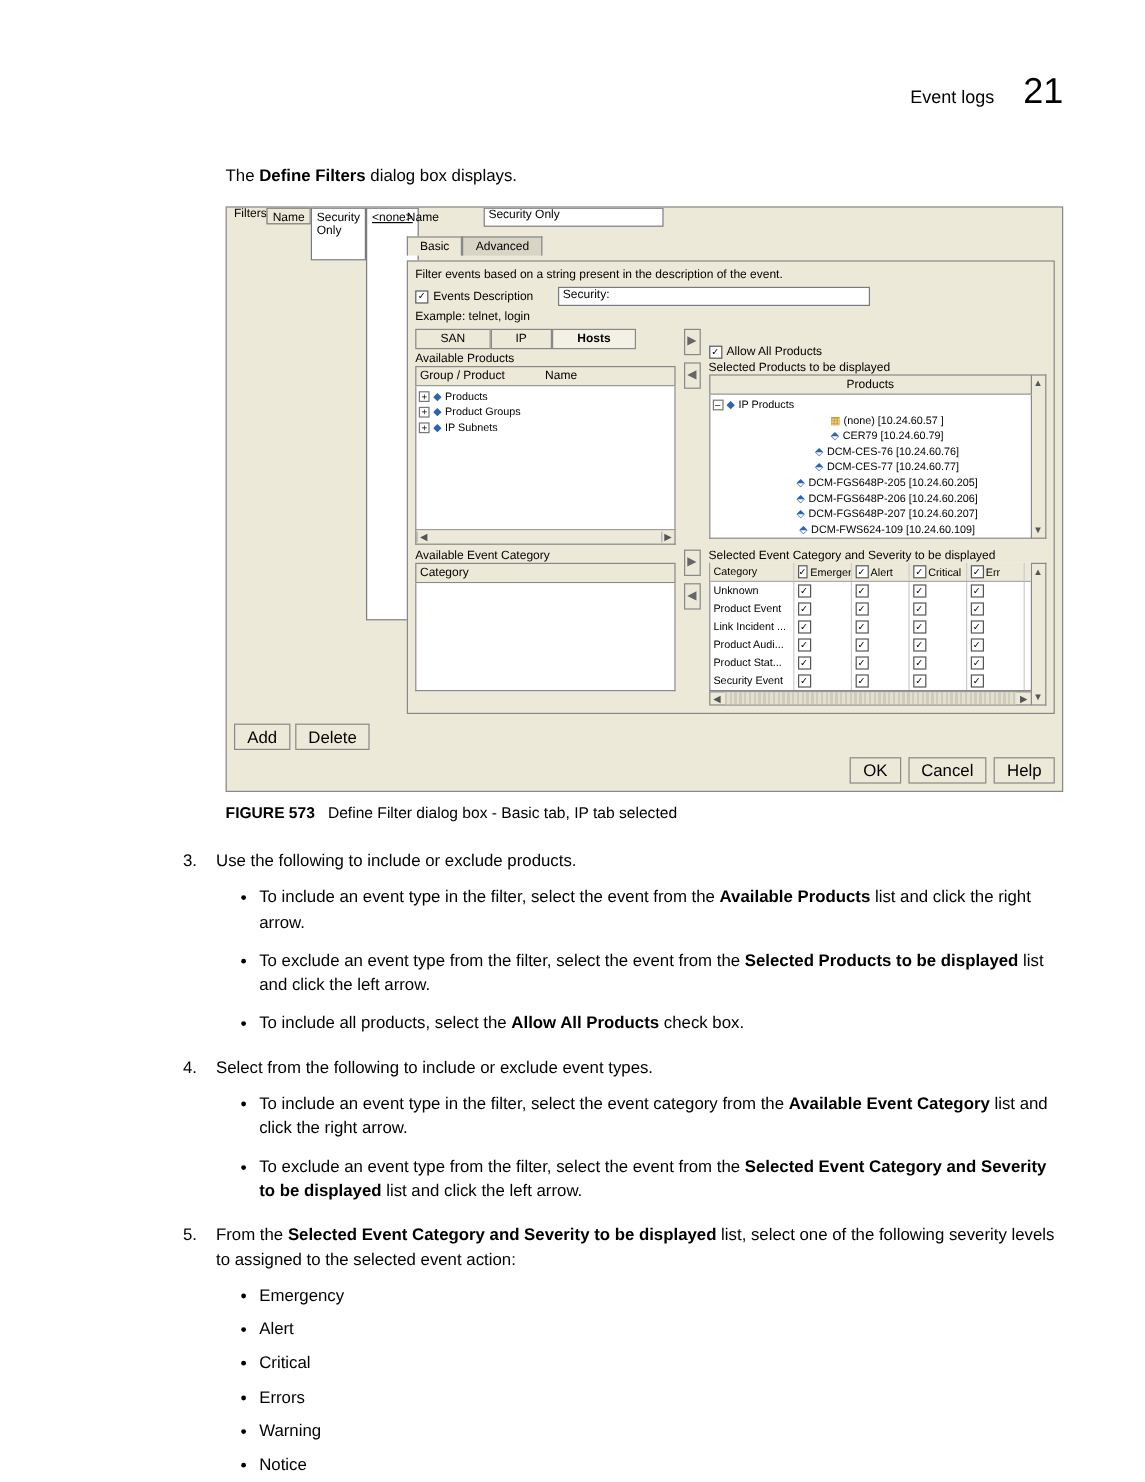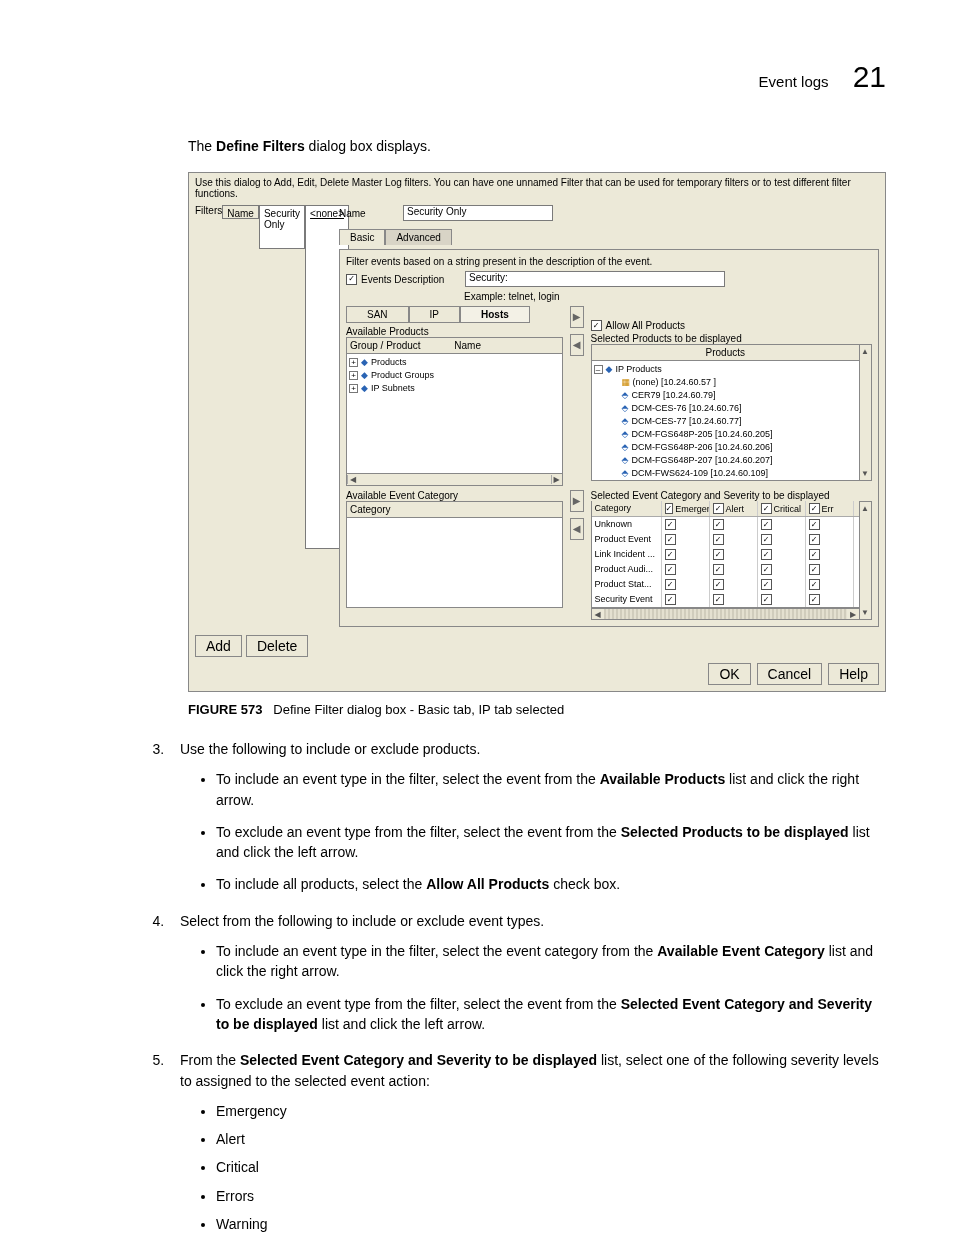--- a/index.html
+++ b/index.html
@@ -27,21 +27,21 @@
   .tab.active { background:#d8d4c6; }
   .adv-panel { border:1px solid #888; padding:6px; background:#ece9d8; display:flex; flex-direction:column; gap:4px; }
   .chk { width:11px; height:11px; border:1px solid #555; background:#fff; display:inline-flex; align-items:center; justify-content:center; font-size:8px; line-height:1; }
   .chk.on::after { content:"✓"; }
   .subtabs { display:flex; gap:0; }
   .subtab { border:1px solid #888; padding:2px 20px; background:#ece9d8; }
   .subtab.active { background:#f3f1e6; font-weight:bold; }
   .list-header { background:#ece9d8; border:1px solid #888; padding:2px 3px; }
   .tree { border:1px solid #888; border-top:none; background:#fff; height:120px; overflow:hidden; padding:2px; font-size:9px; line-height:13px; }
   .tree-row { white-space:nowrap; }
-  .tree-indent2 { padding-left:28px; }
+  .tree-indent2 { padding-left:28px;text-align:center; }
   .exp { display:inline-block; width:9px; height:9px; border:1px solid #777; text-align:center; line-height:7px; font-size:8px; margin-right:3px; background:#fff; }
   .glyph { color:#2a64b4; margin-right:3px; }
   .mid-arrows { width:16px; display:flex; flex-direction:column; justify-content:center; gap:6px; align-items:center; }
   .arrow-btn { width:14px; height:22px; border:1px solid #888; background:#ece9d8; font-size:10px; line-height:20px; text-align:center; color:#666; }
   .scroll-right { width:12px; border:1px solid #888; border-left:none; background:#ece9d8; position:relative; }
   .scroll-right::before { content:"▲"; position:absolute; top:2px; left:1px; font-size:8px; color:#555;}
   .scroll-right::after { content:"▼"; position:absolute; bottom:2px; left:1px; font-size:8px; color:#555;}
   .hscroll { height:12px; border:1px solid #888; border-top:none; background:#ece9d8; display:flex; justify-content:flex-end; align-items:center; }
   .hscroll span { width:11px; text-align:center; font-size:8px; color:#555; border-left:1px solid #aaa;}
   .cat-table { border:1px solid #888; border-top:none; background:#fff; font-size:9px; }
@@ -75,21 +75,20 @@
   <span class="header-title">Event logs</span>
   <span class="header-num">21</span>
 </div>
 
 <p class="intro">
   <span>The </span><span class="b">Define Filters</span><span> dialog box displays.</span>
 </p>
 
 <div class="figure-wrap">
 <div class="dialog">
-  <div class="dlg-top">Use this dialog to Add, Edit, Delete Master Log filters. You can have one unnamed Filter that can be used for temporary filters or to test different filter functions.</div>
   <div class="dlg-body">
     <div class="left-col">
       <div class="panel-label">Filters</div>
       <div class="list-box" style="height:14px; background:#ece9d8; font-weight:normal">Name</div>
       <div class="list-box filters">
         <div>Security Only</div>
       </div>
       <div class="list-box filters2">
         <div>&lt;none&gt;</div>
       </div>
@@ -105,21 +104,21 @@
         <div class="tab">Basic</div>
         <div class="tab active">Advanced</div>
       </div>
       <div class="adv-panel">
         <div>Filter events based on a string present in the description of the event.</div>
         <div class="row">
           <span class="chk on"></span>
           <span style="width:100px">Events Description</span>
           <div class="text-input" style="flex:0 0 260px">Security:</div>
         </div>
-        <div style="margin-left:118px">Example: telnet, login</div>
+        <div style="">Example: telnet, login</div>
 
         <div class="row" style="align-items:flex-start; gap:6px;">
           <div style="flex:1">
             <div class="subtabs">
               <div class="subtab">SAN</div>
               <div class="subtab">IP</div>
               <div class="subtab active">Hosts</div>
             </div>
             <div style="margin-top:3px">Available Products</div>
             <div class="list-header" style="display:flex">

